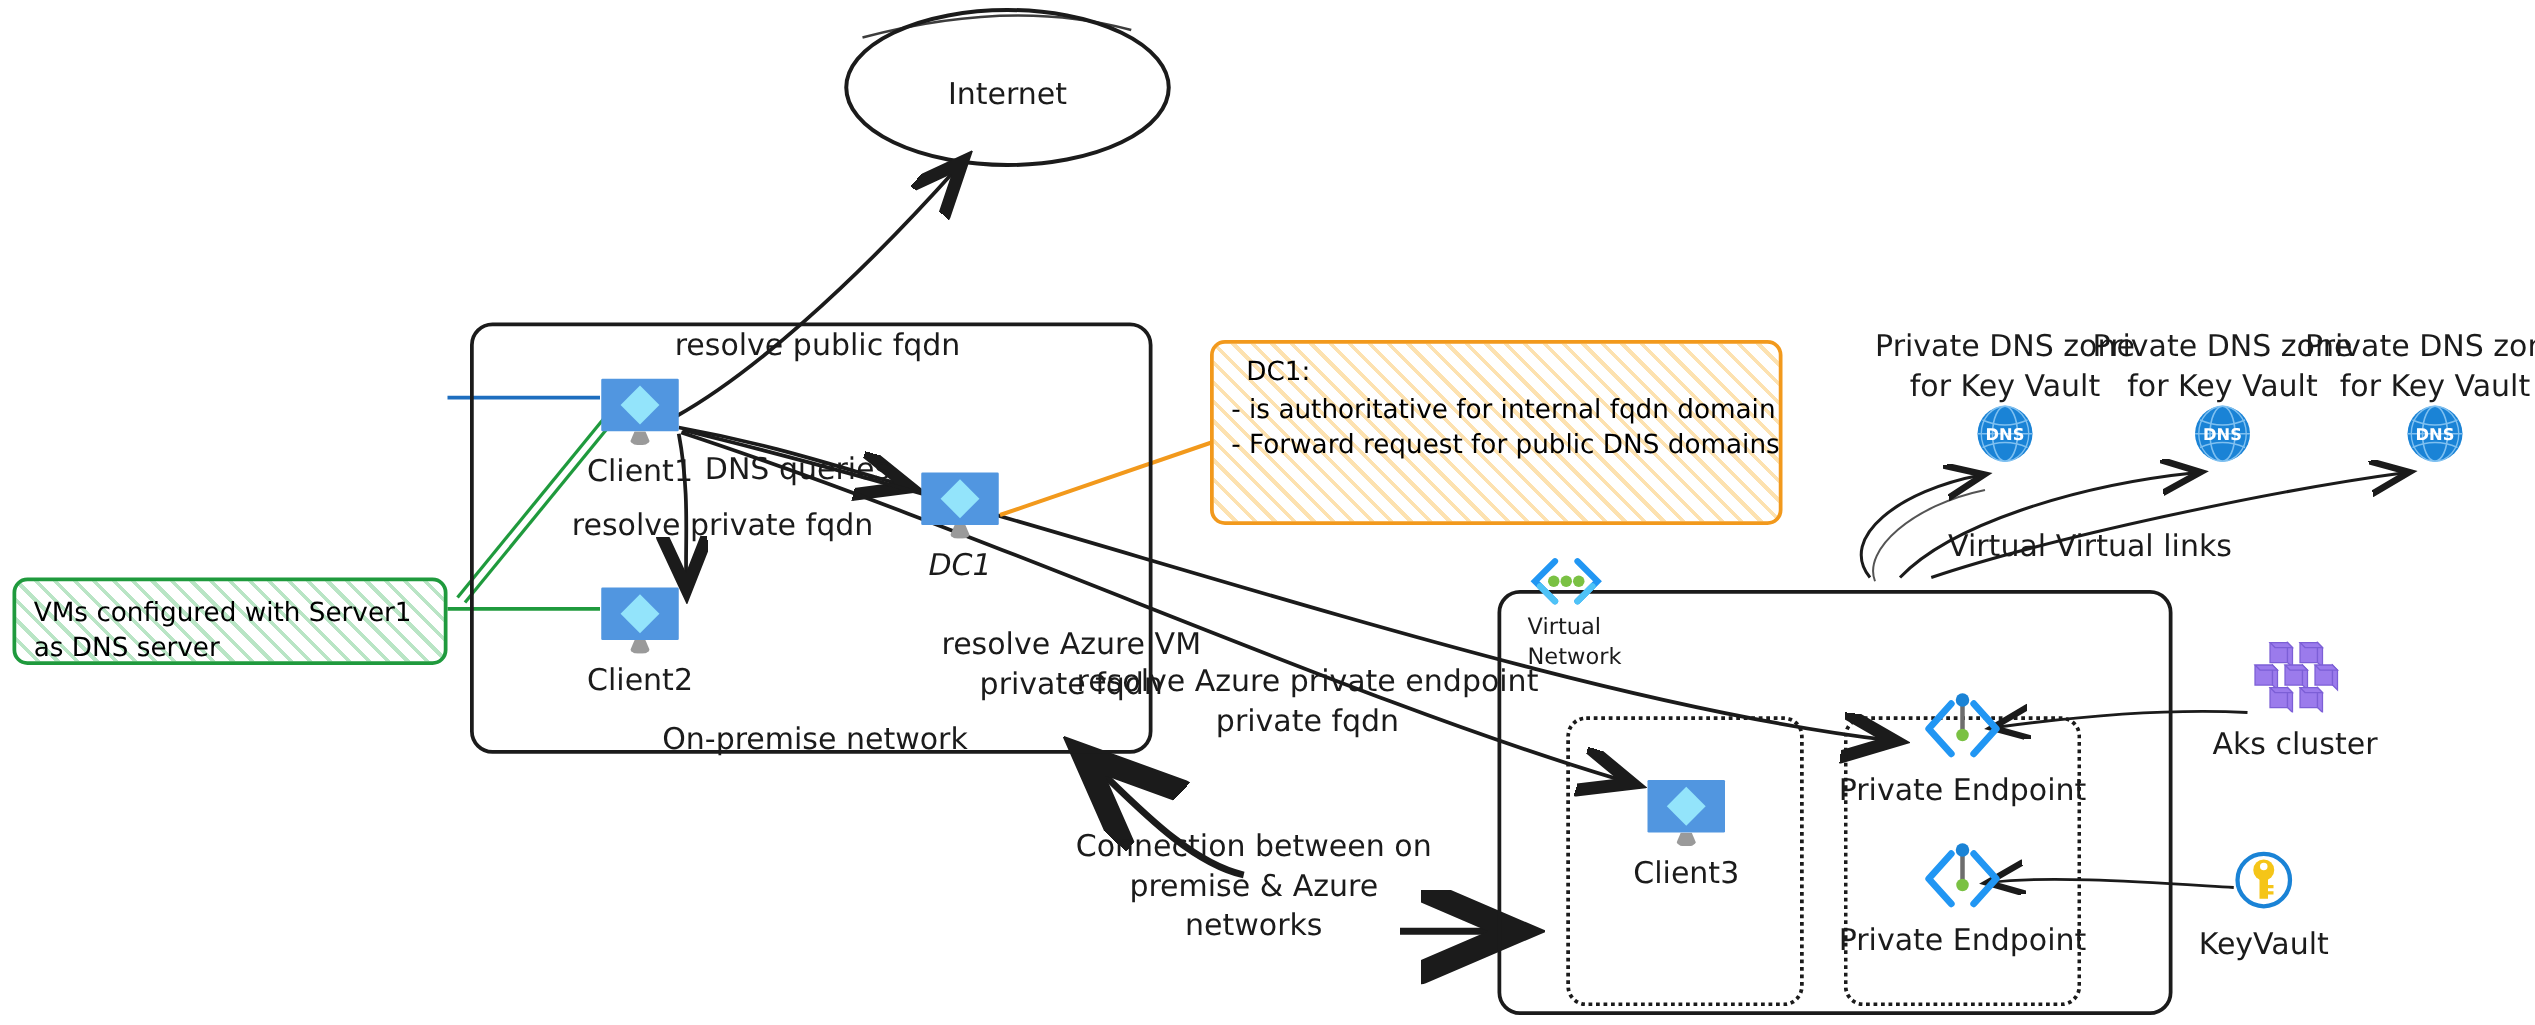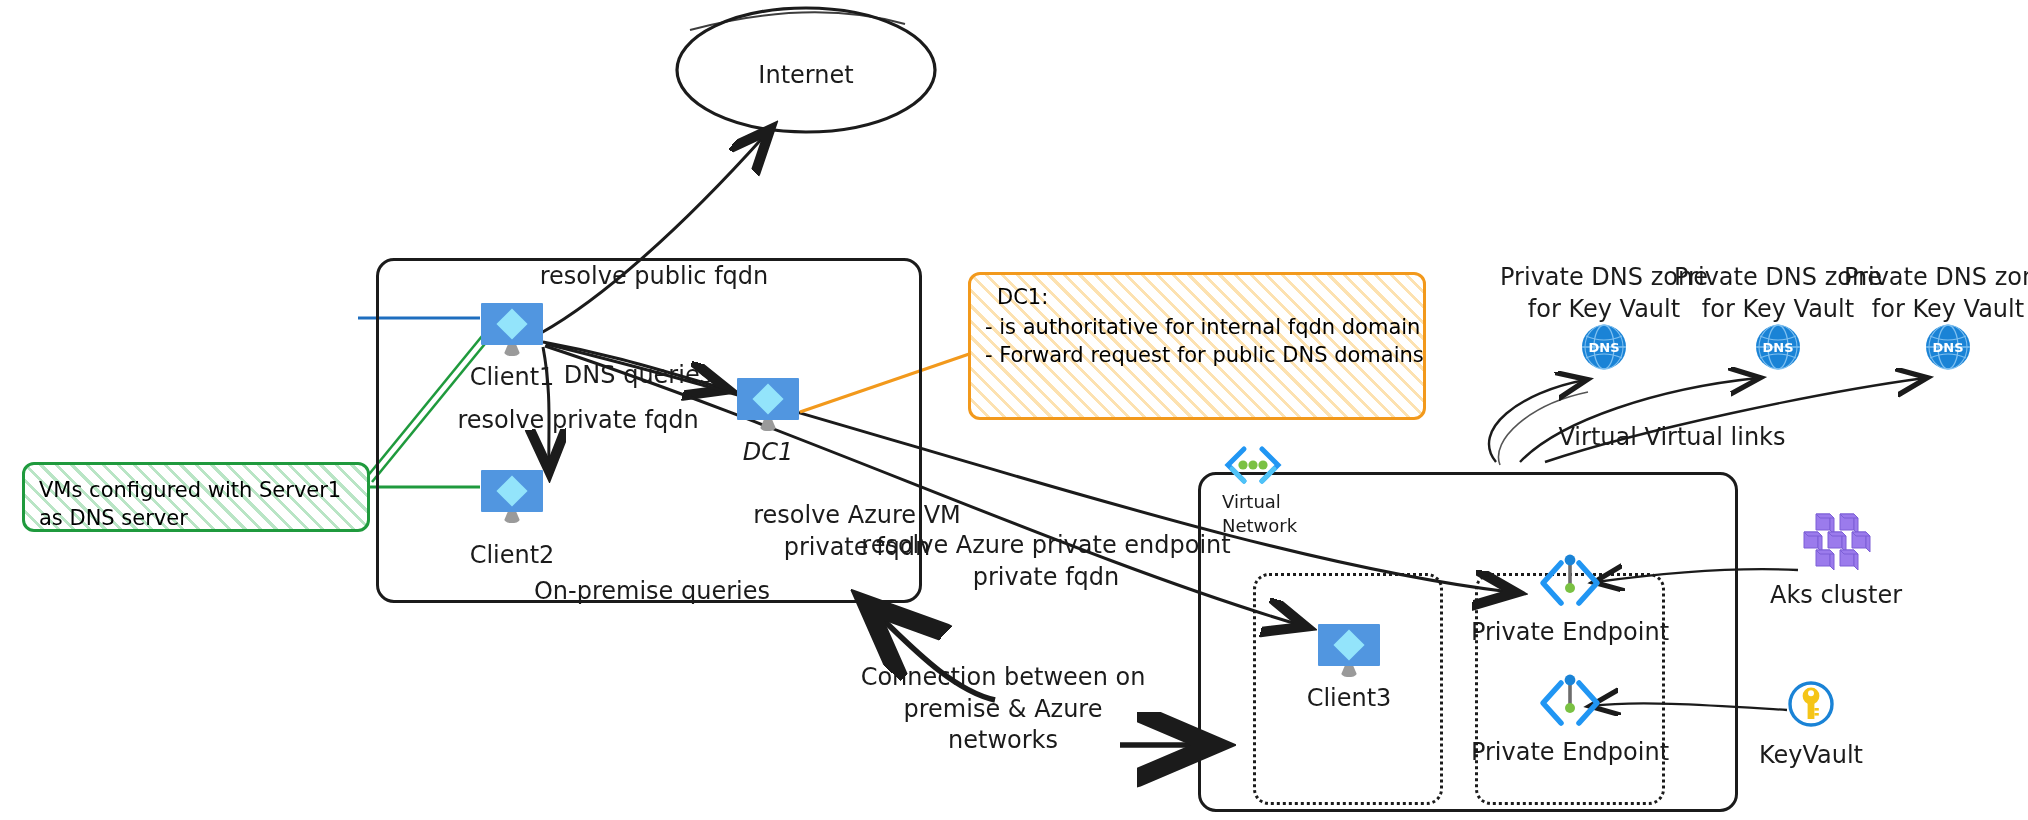--- a/index.html
+++ b/index.html
@@ -74,39 +74,39 @@
     <path d="M358,318 L480,318" fill="none" stroke="#1e6ebf" stroke-width="3"></path>
 
     <path d="M358,487 L480,487" fill="none" stroke="#1f9a3d" stroke-width="3"></path>
     <path d="M366,478 L487,330" fill="none" stroke="#1f9a3d" stroke-width="2.6"></path>
     <path d="M372,482 L493,334" fill="none" stroke="#1f9a3d" stroke-width="2.6"></path>
 
     <path d="M800,412 L975,352" fill="none" stroke="#f2991c" stroke-width="3.2"></path>
   </svg>
 
   <div class="boxsolid" style="left:376px;top:258px;width:546px;height:345px;"></div>
-  <div class="lbl c" style="left:652px;top:576px;">On-premise queries</div>
+  <div class="lbl c" style="left:652px;top:576px;">On-premise network</div>
 
   <div class="lbl c" style="left:806px;top:60px;">Internet</div>
 
   <div class="monitor" style="left:481px;top:303px;">
     <div class="scr">
         <div class="dia"></div>
       </div>
     <div class="stand"></div>
   </div>
   <div class="lbl c" style="left:512px;top:362px;">Client1</div>
 
   <div class="monitor" style="left:481px;top:470px;">
     <div class="scr">
         <div class="dia"></div>
       </div>
     <div class="stand"></div>
   </div>
-  <div class="lbl c" style="left:512px;top:529px;margin-top:11px;">Client2</div>
+  <div class="lbl c" style="left:512px;top:529px;">Client2</div>
 
   <div class="monitor" style="left:737px;top:378px;">
     <div class="scr">
         <div class="dia"></div>
       </div>
     <div class="stand"></div>
   </div>
   <div class="lbl c" style="left:768px;top:437px;font-style:italic;">DC1</div>
 
   <div class="lbl c" style="left:654px;top:261px;">resolve public fqdn</div>
@@ -115,21 +115,21 @@
   <div class="lbl c" style="left:820px;top:500px;margin-left:37px;">resolve Azure VM
 private fqdn</div>
   <div class="lbl c" style="left:1046px;top:530px;">resolve Azure private endpoint
 private fqdn</div>
   <div class="lbl c" style="left:1003px;top:662px;">Connection between on
 premise &amp; Azure
 networks</div>
   <div class="lbl c" style="left:1672px;top:422px;">Virtual Virtual links</div>
 
 
-  <div class="note note-green" style="left:10px;top:462px;width:348px;height:70px;margin-left:12px;">
+  <div class="note note-green" style="left:10px;top:462px;width:348px;height:70px;">
     <div class="txt">VMs configured with Server1
 as DNS server</div>
   </div>
 
   <div class="note note-orange" style="left:968px;top:272px;width:458px;height:148px;">
     <div class="txt" style="padding:8px 14px 0 26px;">DC1:</div>
     <div class="txt" style="padding:2px 10px 0 14px;">- is authoritative for internal fqdn domain
 - Forward request for public DNS domains</div>
   </div>
 

